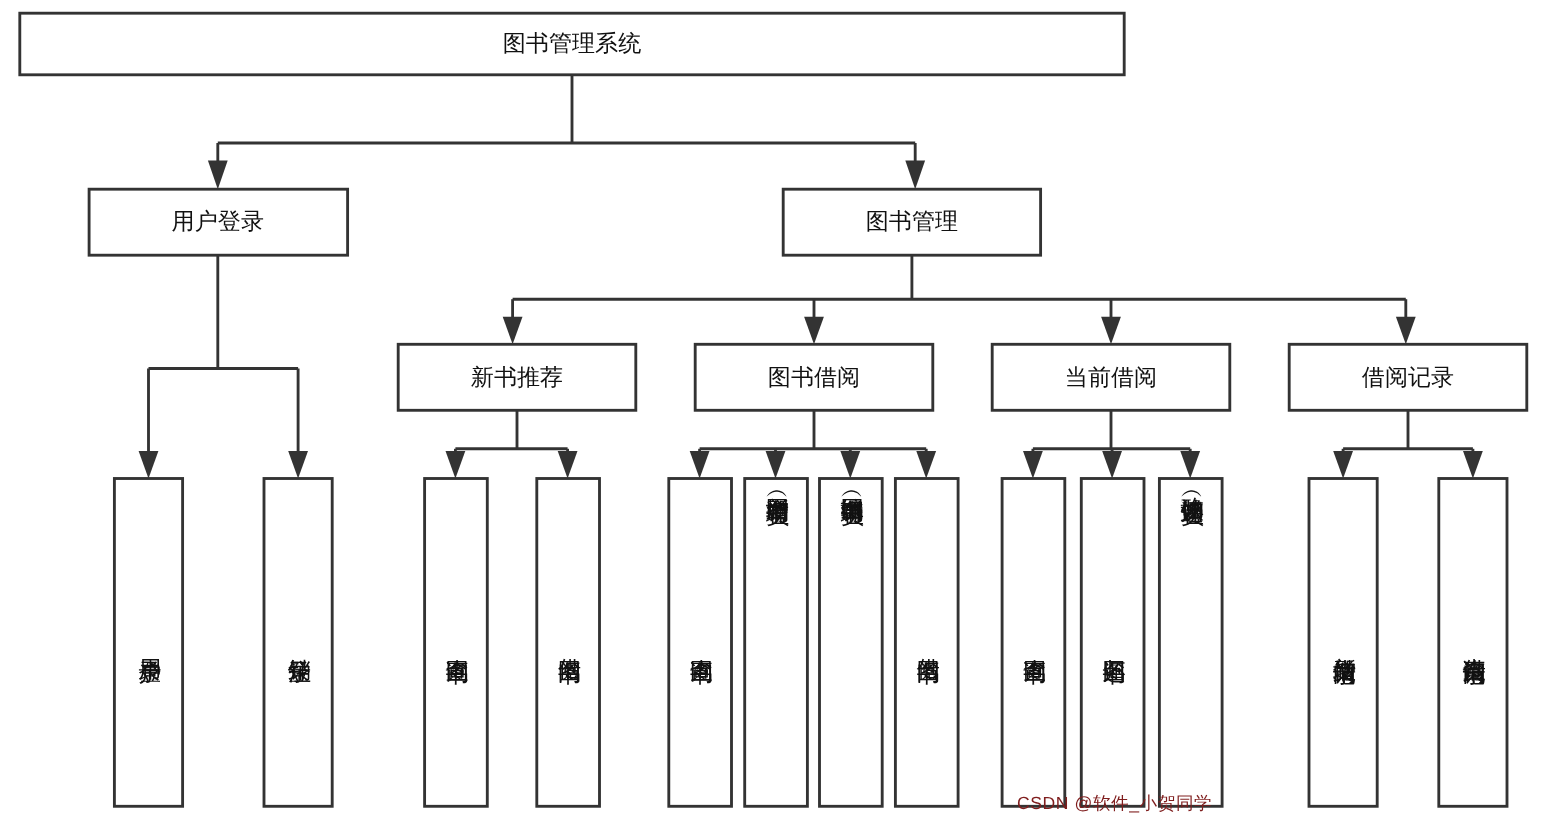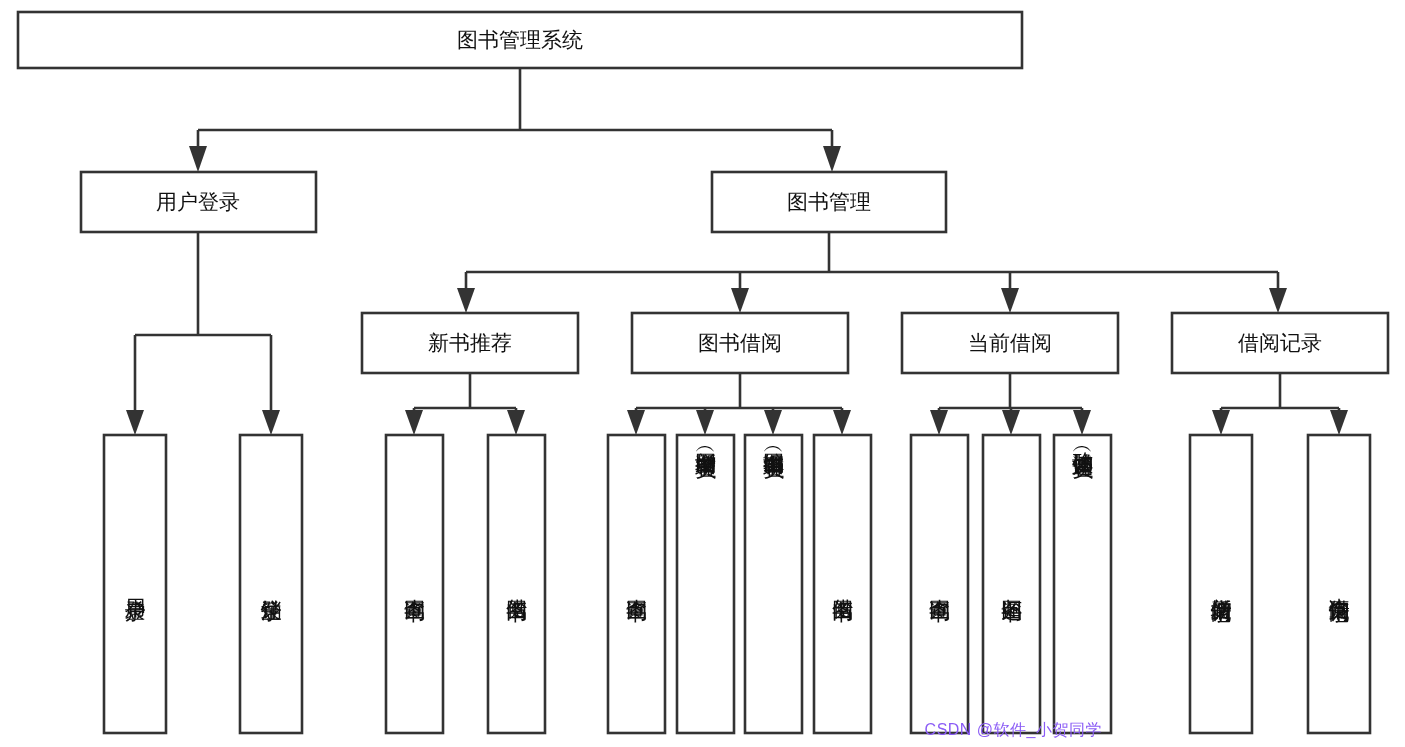--- a/index.html
+++ b/index.html
@@ -72,21 +72,21 @@
     letter-spacing: 1px;
     white-space: nowrap;
     text-align: center;
   }
   #watermark {
     position: absolute;
     right: 12px;
     bottom: 6px;
     font-family: "Liberation Sans", "DejaVu Sans", sans-serif;
     font-size: 16px;
-    color: #8b5cf6;
+    color: #7f1d1d;
     letter-spacing: 0.5px;
     user-select: none;
   }
 </style>
 </head>
 <body>
 
 <div id="diagram-root">
 
   <svg id="flow" viewBox="0 0 1405 747" xmlns="http://www.w3.org/2000/svg">

